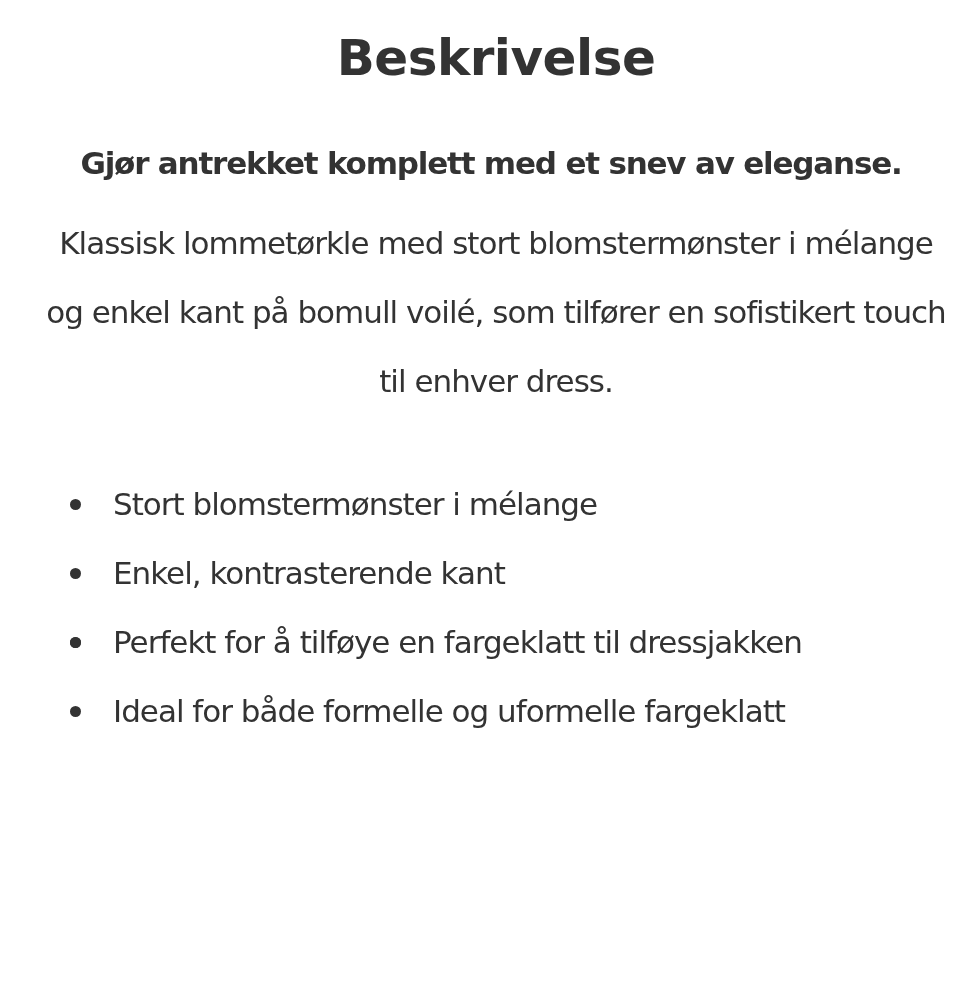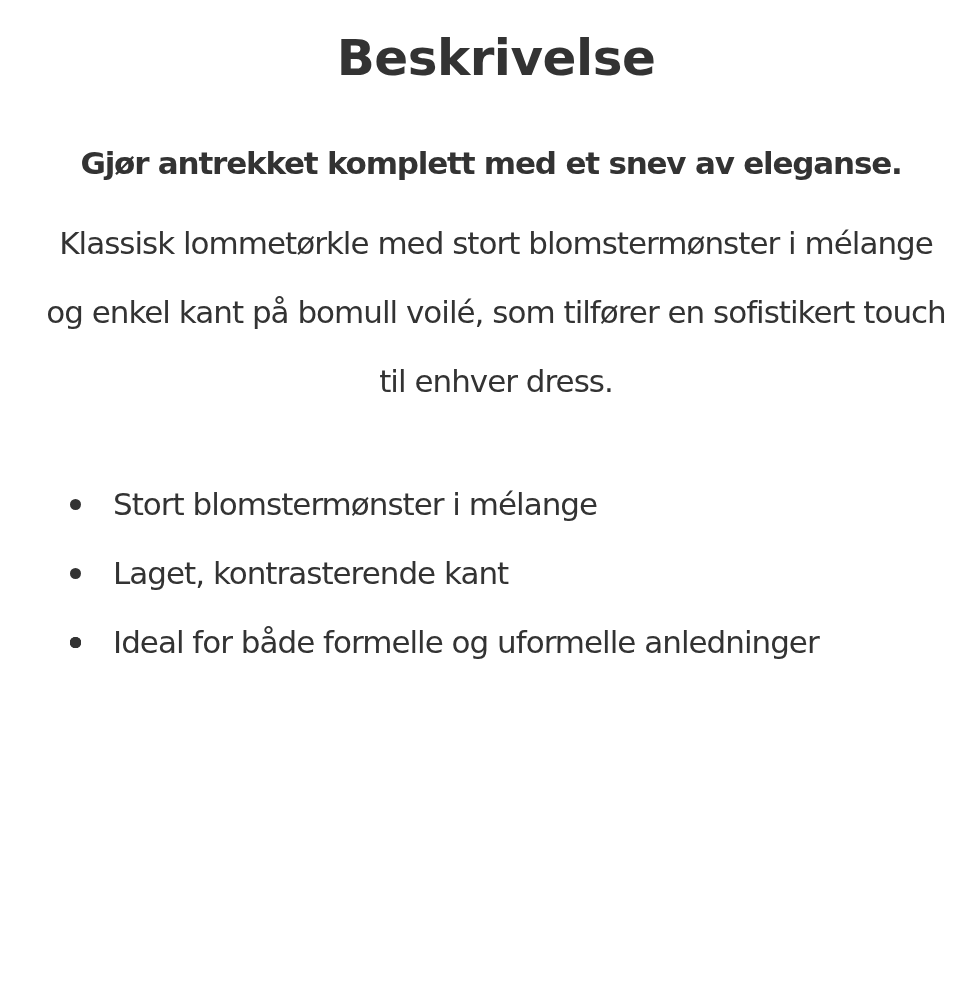--- a/index.html
+++ b/index.html
@@ -91,26 +91,27 @@
   <h2 class="title">Beskrivelse</h2>
   <p class="subtitle">Gjør antrekket komplett med et snev av eleganse.</p>
   <p class="intro">Klassisk lommetørkle med stort blomstermønster i mélange og enkel kant på bomull voilé, som tilfører en sofistikert touch til enhver dress.</p>
   <ul class="features">
     <li>
       <span class="bullet"></span>
       <span>Stort blomstermønster i mélange</span>
     </li>
     <li>
       <span class="bullet"></span>
-      <span>Laget, kontrasterende kant</span>
+      <span>Enkel, kontrasterende kant</span>
     </li>
     <li>
       <span class="bullet"></span>
     </li>
     <li>
       <span class="bullet"></span>
+      <span>Perfekt for å tilføye en fargeklatt til dressjakken</span>
     </li>
     <li>
       <span class="bullet"></span>
-      <span>Ideal for både formelle og uformelle anledninger</span>
+      <span>Ideal for både formelle og uformelle fargeklatt</span>
     </li>
   </ul>
 </div>
 
 </body></html>

